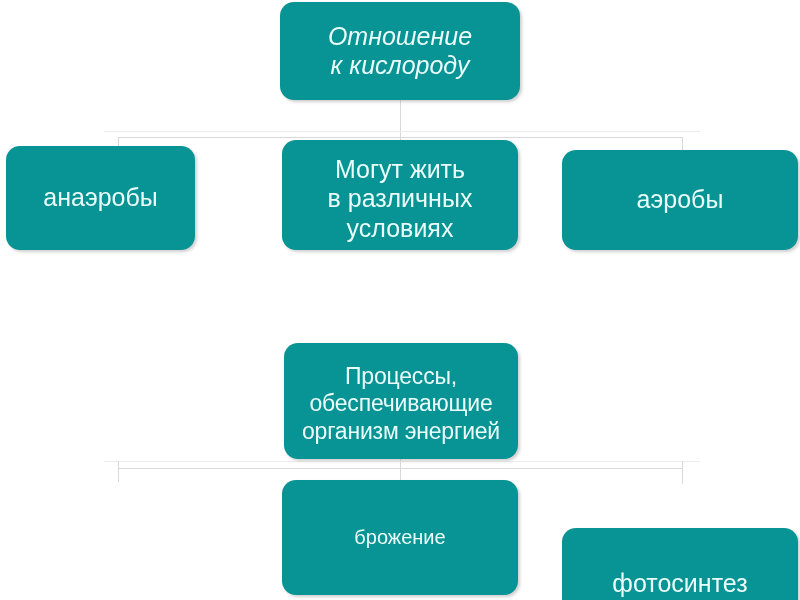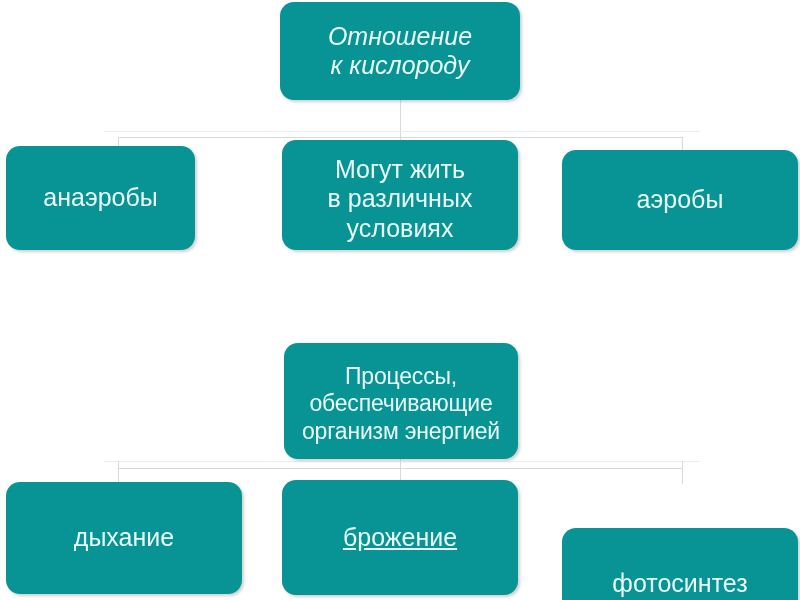--- a/index.html
+++ b/index.html
@@ -79,22 +79,21 @@
     position: relative;
     top: 3px;
     letter-spacing: -0.2px;
   }
   #node-respiration {
     left: 6px; top: 482px; width: 236px; height: 112px;
     font-size: 25px;
   }
   #node-fermentation {
     left: 282px; top: 480px; width: 236px; height: 115px;
-    font-size: 25px;
-    text-decoration: underline;
+    font-size: 20px;
   }
   #node-photosynthesis {
     left: 562px; top: 484px; width: 236px; height: 112px;
     font-size: 25px;
     margin-top: 44px;
   }
 
   
   #g1-stem  { left: 400px; top: 100px;  height: 38px; }
   #g1-bus   { left: 118px; top: 137px;  width: 565px; }
@@ -148,23 +147,20 @@
   <div class="conn v" id="g2-left"></div>
   <div class="conn v" id="g2-mid"></div>
   <div class="conn v" id="g2-right"></div>
 
   <div class="node" id="node-processes">
     <span class="label">Процессы,
 обеспечивающие
 организм энергией</span>
   </div>
 
-  <div class="node" id="node-respiration">
-    <span class="label">дыхание</span>
-  </div>
 
   <div class="node" id="node-fermentation">
     <span class="label">брожение</span>
   </div>
 
   <div class="node" id="node-photosynthesis">
     <span class="label">фотосинтез</span>
   </div>
 
 </div>

